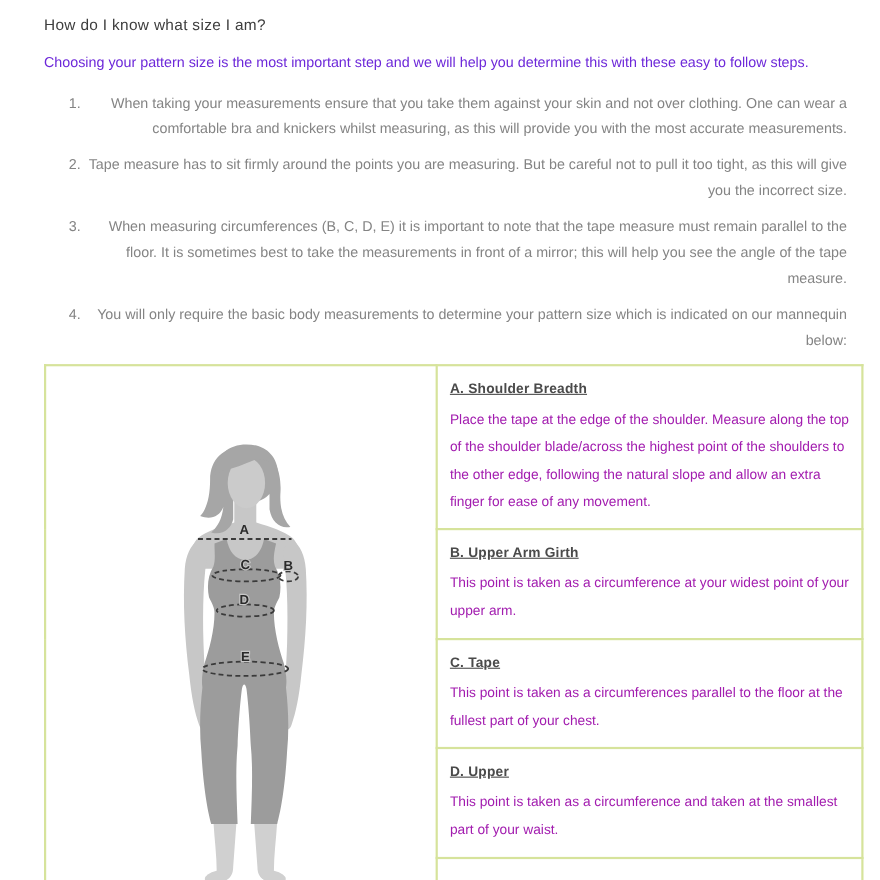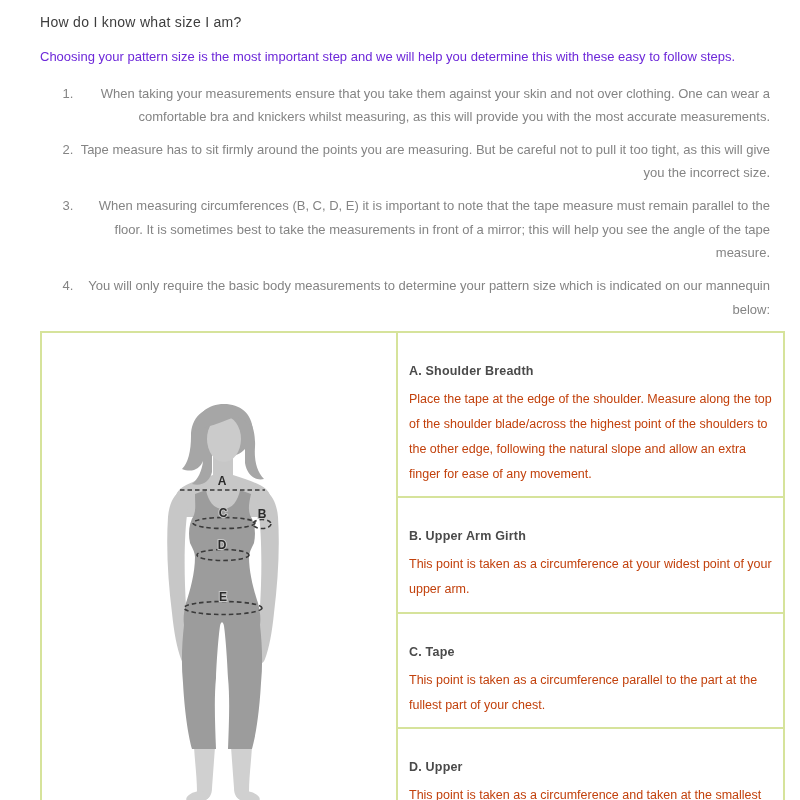--- a/index.html
+++ b/index.html
@@ -53,27 +53,28 @@
     padding: 0;
   }
   td.info-cell {
     width: 364px;
     padding: 11px 10px 10px 11px;
   }
   .cell-heading {
     font-size: 12.5px;
     font-weight: bold;
     color: #4a4a4a;
-    margin: 20px 0 9px 0;
+    margin: 2px 0 9px 0;
     letter-spacing: 0.2px;
+    text-decoration: underline;
   }
   .cell-body {
     font-size: 12.5px;
     line-height: 1.98;
-    color: #c2410c;
+    color: #a21caf;
     margin: 0;
   }
   .h-a { height: 145px; }
   .h-b { height: 99px; }
   .h-c { height: 95px; }
   .h-d { height: 99px; }
   .h-e { height: 99px; }
 
   svg.mannequin { display: block; }
   .skin   { fill: #c7c7c7; }
@@ -184,21 +185,21 @@
     </tr>
     <tr class="h-b">
       <td class="info-cell">
         <div class="cell-heading">B. Upper Arm Girth</div>
         <p class="cell-body">This point is taken as a circumference at your widest point of your upper arm.</p>
       </td>
     </tr>
     <tr class="h-c">
       <td class="info-cell">
         <div class="cell-heading">C. Tape</div>
-        <p class="cell-body">This point is taken as a circumference parallel to the part at the fullest part of your chest.</p>
+        <p class="cell-body">This point is taken as a circumferences parallel to the floor at the fullest part of your chest.</p>
       </td>
     </tr>
     <tr class="h-d">
       <td class="info-cell">
         <div class="cell-heading">D. Upper</div>
         <p class="cell-body">This point is taken as a circumference and taken at the smallest part of your waist.</p>
       </td>
     </tr>
     <tr class="h-e">
       <td class="info-cell">

